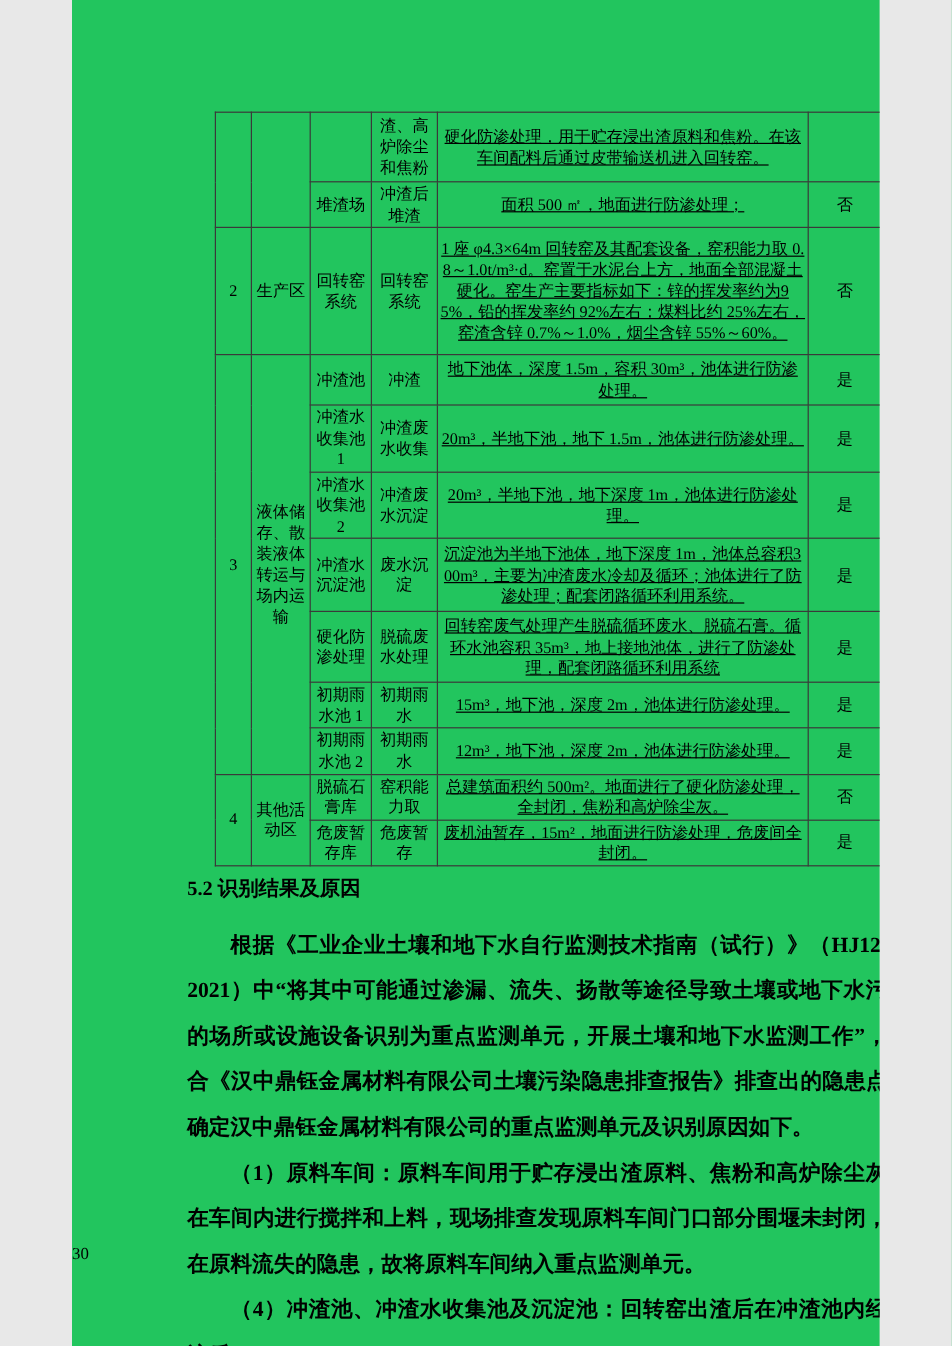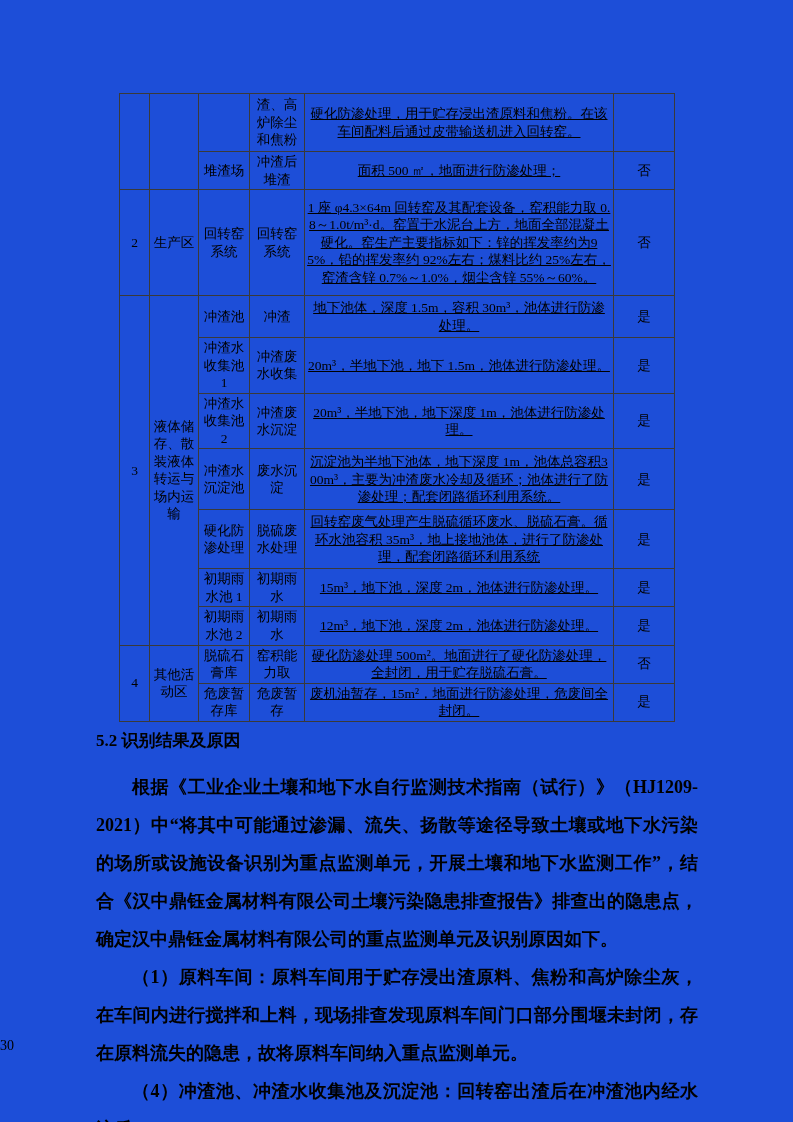--- a/index.html
+++ b/index.html
@@ -1,19 +1,19 @@
 <!DOCTYPE html>
 <html><head>
 <meta charset="utf-8">
 <style>
   html,body{margin:0;padding:0;background:#e8e8e8;}
   .page{
     position:relative;
-    width:793px;height:1122px;
-    background:#1d4ed8;
+    width:673px;height:1122px;
+    background:#22c55e;
     margin:0 auto;
     font-family:"Liberation Serif","DejaVu Serif",serif;
     color:#000;
     overflow:hidden;
   }
   
   table.unit-table{
     position:absolute;
     left:119px;top:93px;
     width:555px;
@@ -138,21 +138,21 @@
         <td>初期雨水池 2</td>
         <td>初期雨水</td>
         <td class="c-desc">12m³，地下池，深度 2m，池体进行防渗处理。</td>
         <td>是</td>
       </tr>
       <tr style="height:35px">
         <td rowspan="2">4</td>
         <td rowspan="2">其他活动区</td>
         <td>脱硫石膏库</td>
         <td>窑积能力取</td>
-        <td class="c-desc">硬化防渗处理 500m²。地面进行了硬化防渗处理，全封闭，用于贮存脱硫石膏。</td>
+        <td class="c-desc">总建筑面积约 500m²。地面进行了硬化防渗处理，全封闭，焦粉和高炉除尘灰。</td>
         <td>否</td>
       </tr>
       <tr style="height:36px">
         <td>危废暂存库</td>
         <td>危废暂存</td>
         <td class="c-desc">废机油暂存，15m²，地面进行防渗处理，危废间全封闭。</td>
         <td>是</td>
       </tr>
     </tbody>
   </table>

